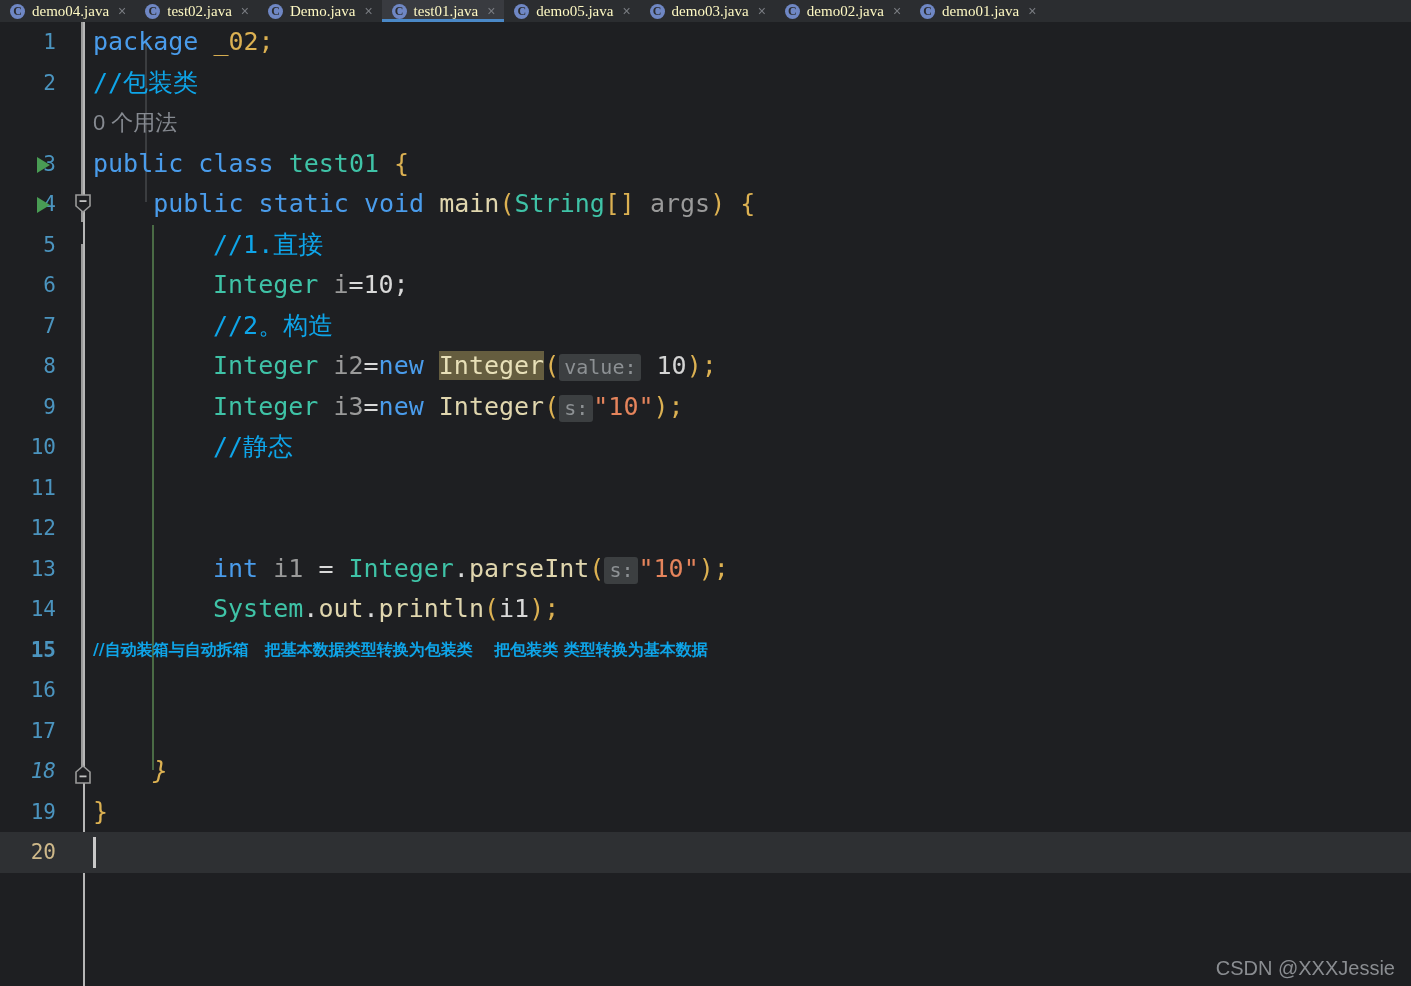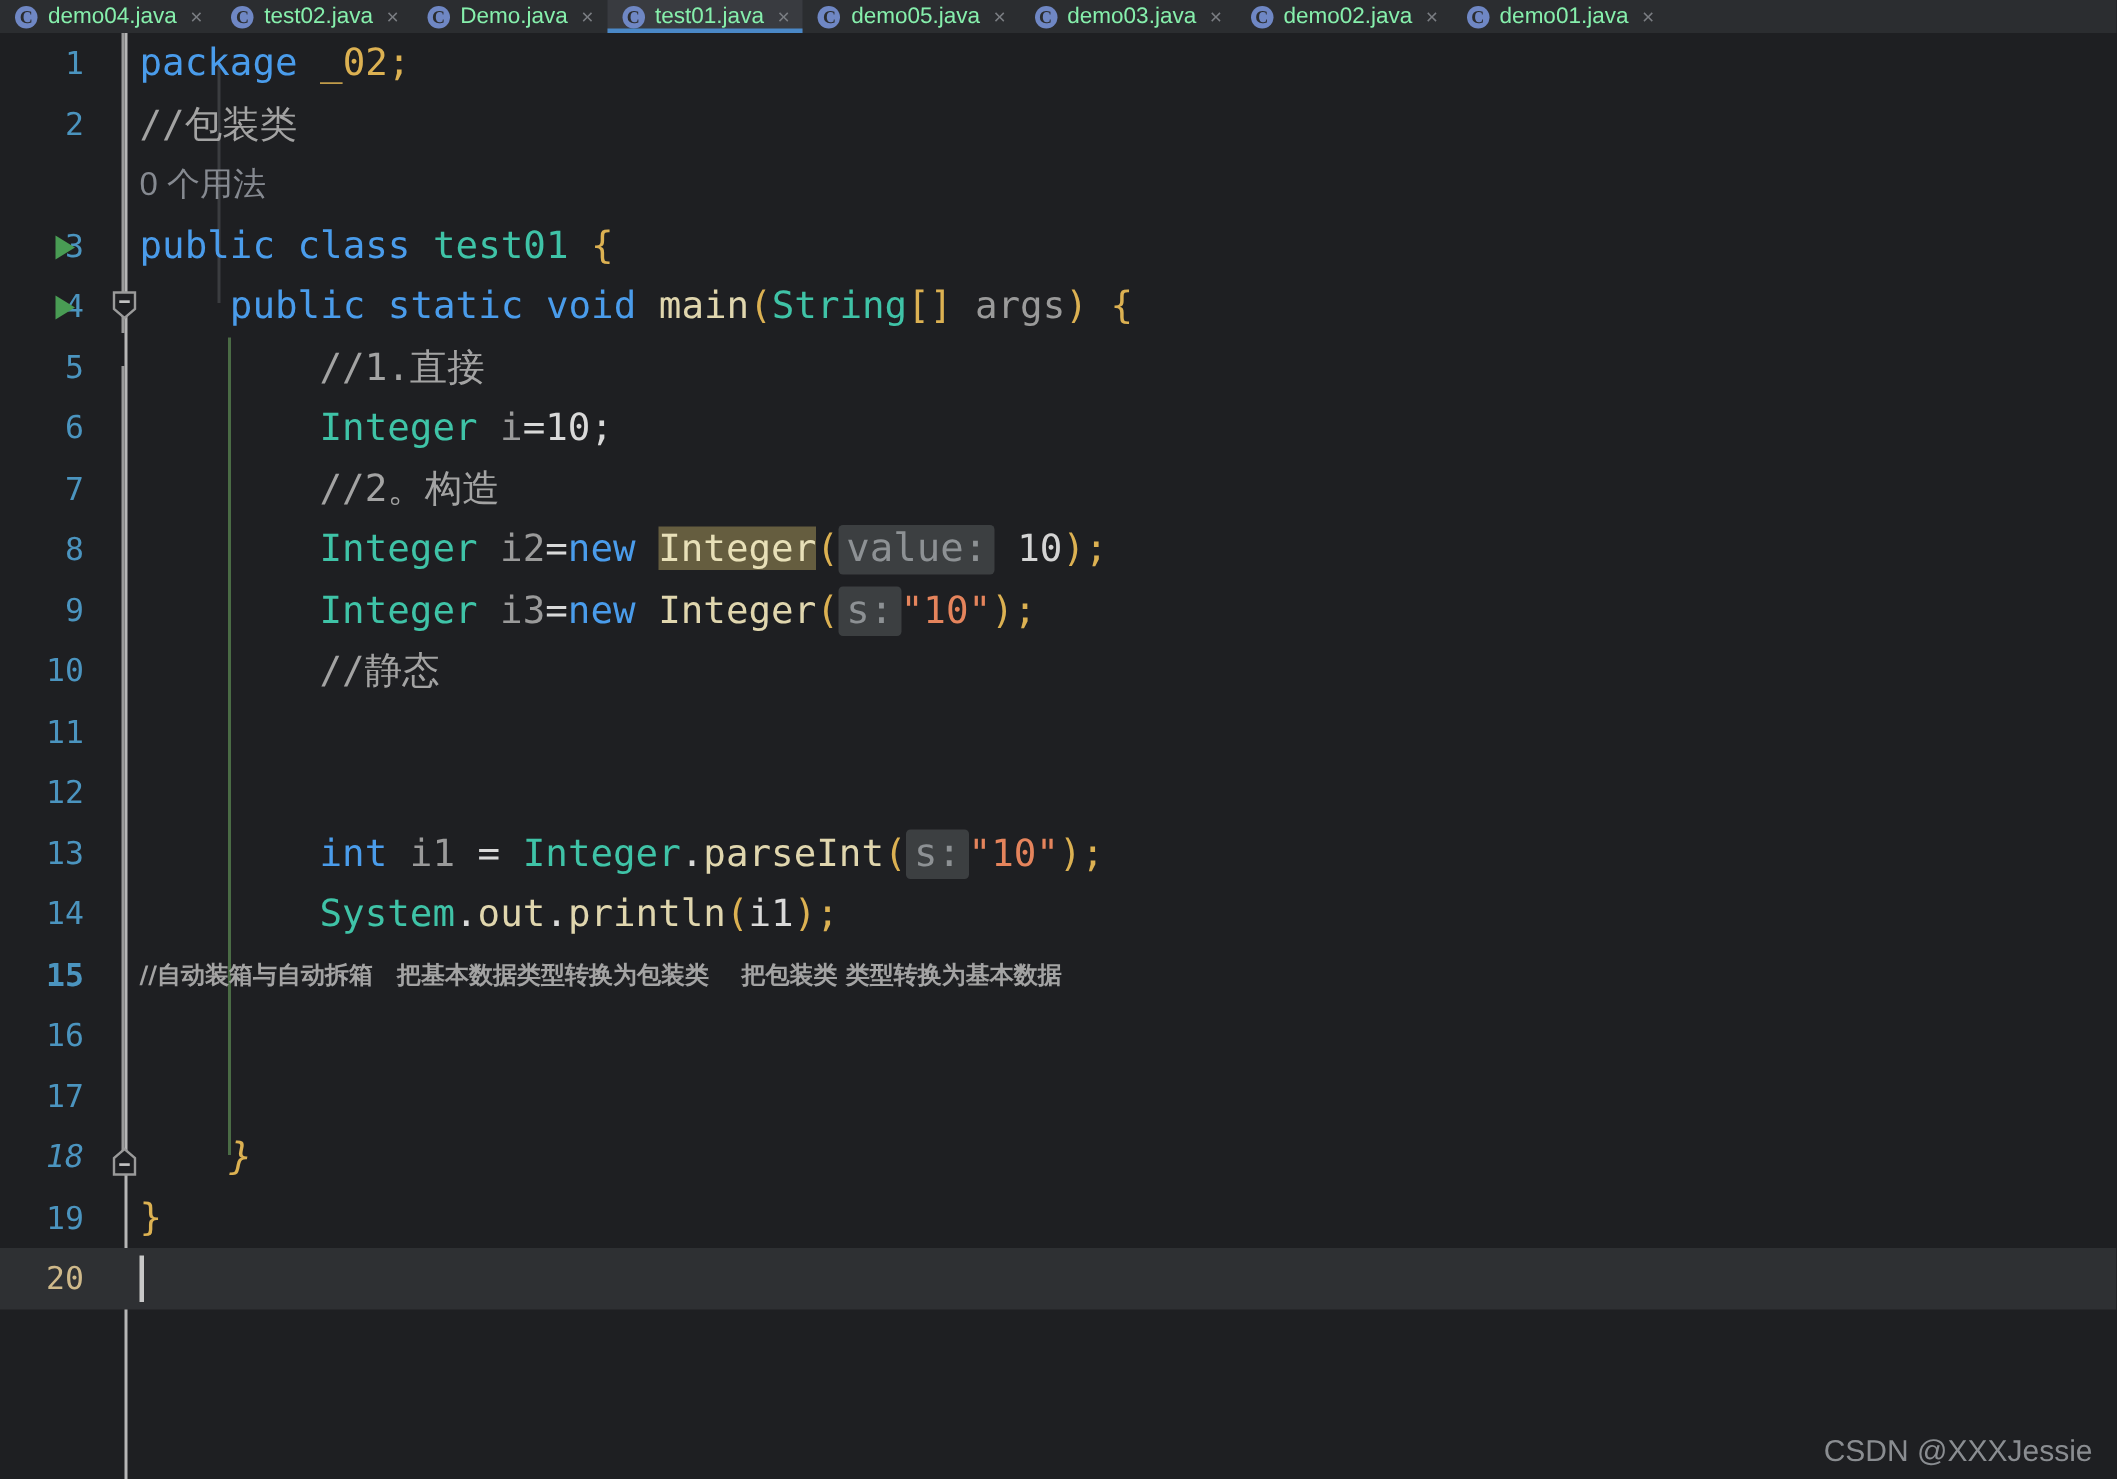--- a/index.html
+++ b/index.html
@@ -67,23 +67,23 @@
     left: 0; top: -1px;
     width: 15px;
     text-align: center;
     font-family: "Liberation Serif", serif;
     font-size: 12px;
     font-weight: bold;
     color: #2b2d30;
     line-height: 16px;
   }
   .tab-label {
-    font-family: Liberation Sans, sans-serif;
+    font-family: Liberation Serif, serif;
     font-size: 15px;
-    color: #86efac;
+    color: #fef9c3;
     line-height: 18px;
   }
   .tab-close {
     font-family: "Liberation Sans", sans-serif;
     font-size: 14px;
     color: #7a7d82;
     line-height: 14px;
     padding-left: 2px;
   }
 
@@ -159,39 +159,39 @@
     font-size: 25px;
     white-space: pre;
     color: #bcbec4;
     letter-spacing: 0px;
   }
   .kw2  { color: #4a9ceb; }
   .type { color: #3fc3a7; }
   .var  { color: #9a9a9a; }
   .num  { color: #d4d4d4; }
   .str  { color: #e5845c; }
-  .cmt  { color: #a3a3a3; }
+  .cmt  { color: #0ea5e9; }
   .punc { color: #dcb152; }
   .plain{ color: #d9d9d9; }
   .method { color: #e0d6ae; }
   .usage { color: #868a91; font-family: "Liberation Sans", sans-serif; font-size: 22px; }
 
   .hl-ident {
     background: #655d3f;
     color: #e8e0b8;
   }
   .hl-method {
     background: #655d3f;
     color: #e8e0b8;
   }
 
   .phint {
     background: #3c3f41;
     color: #8d9194;
-    font-size: 26px;
+    font-size: 20px;
     padding: 1px 5px 2px 5px;
     border-radius: 3px;
     font-family: "DejaVu Sans Mono", monospace;
   }
 
   .cjk {
     font-family: "DejaVu Sans", sans-serif;
   }
 
   

